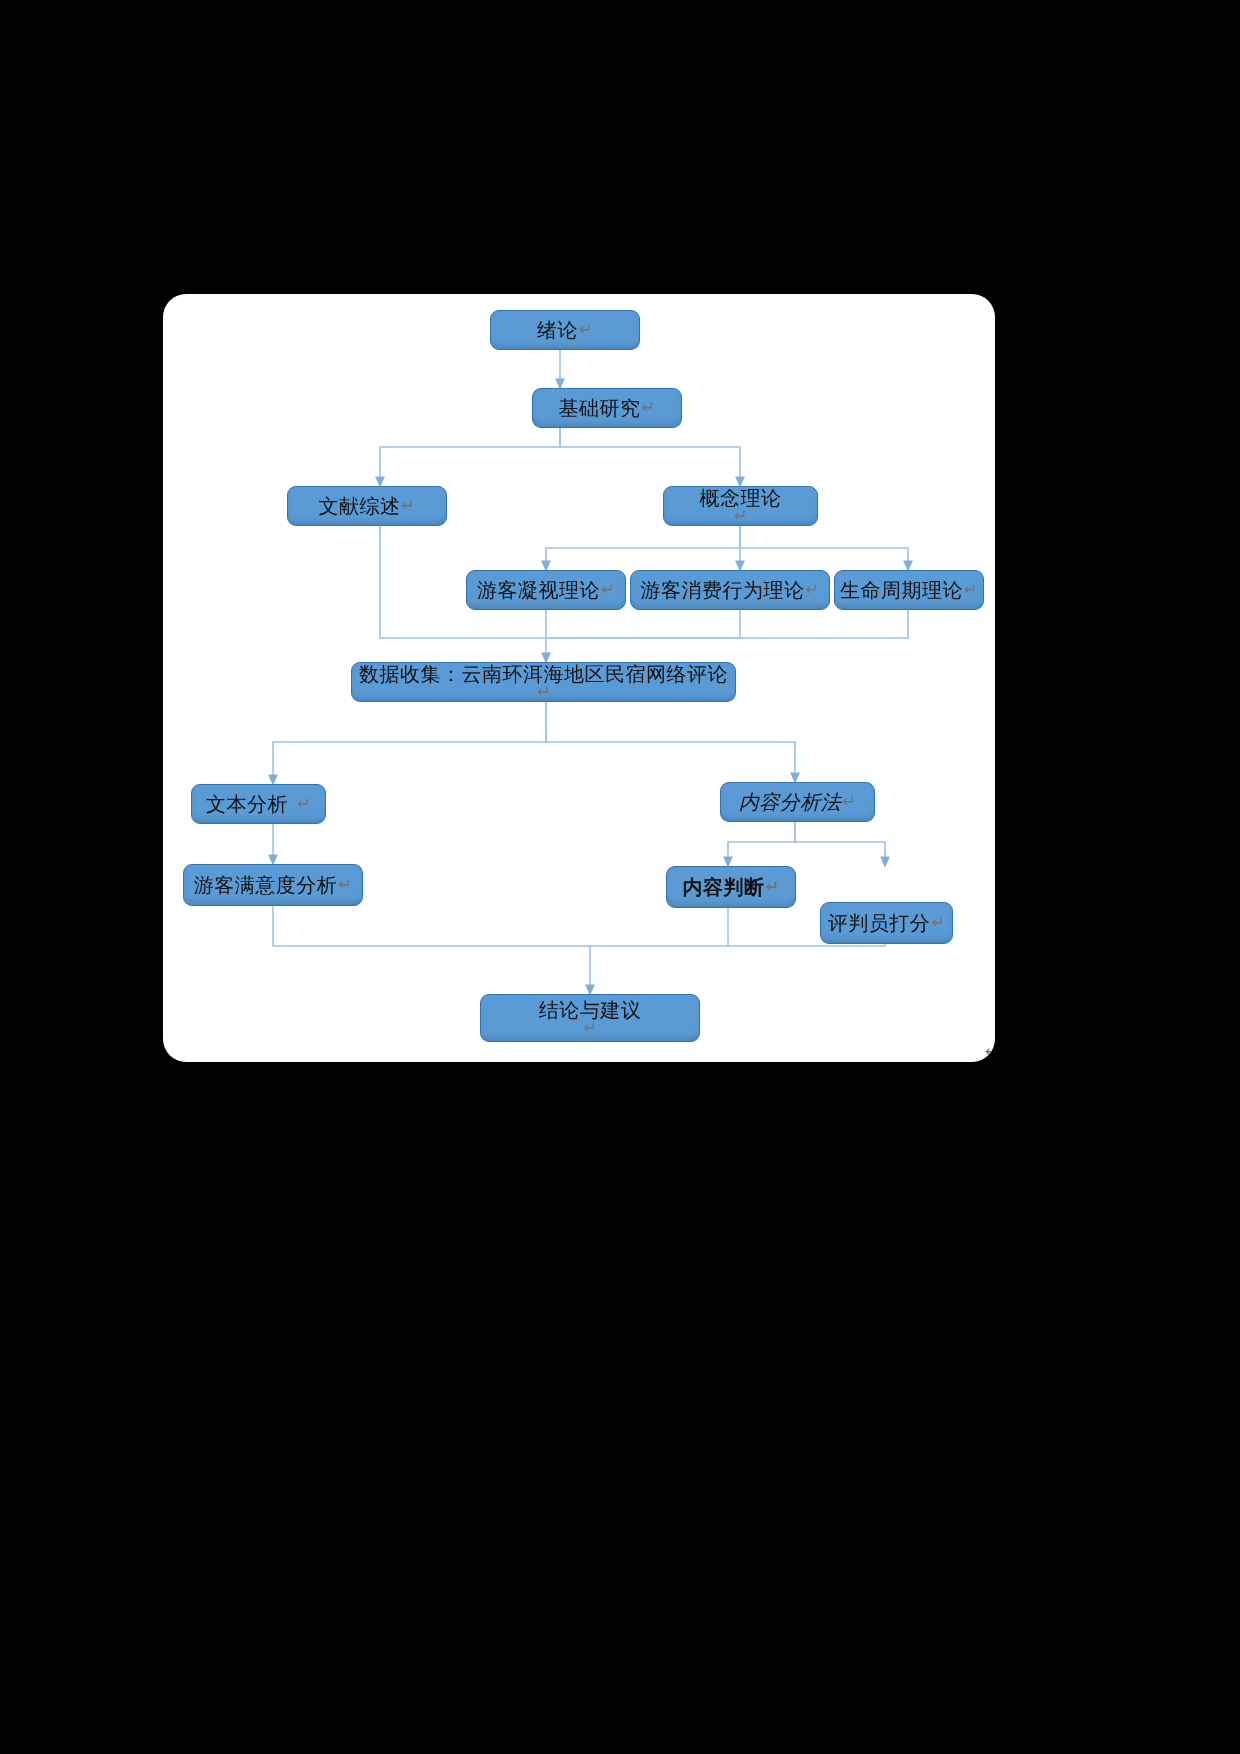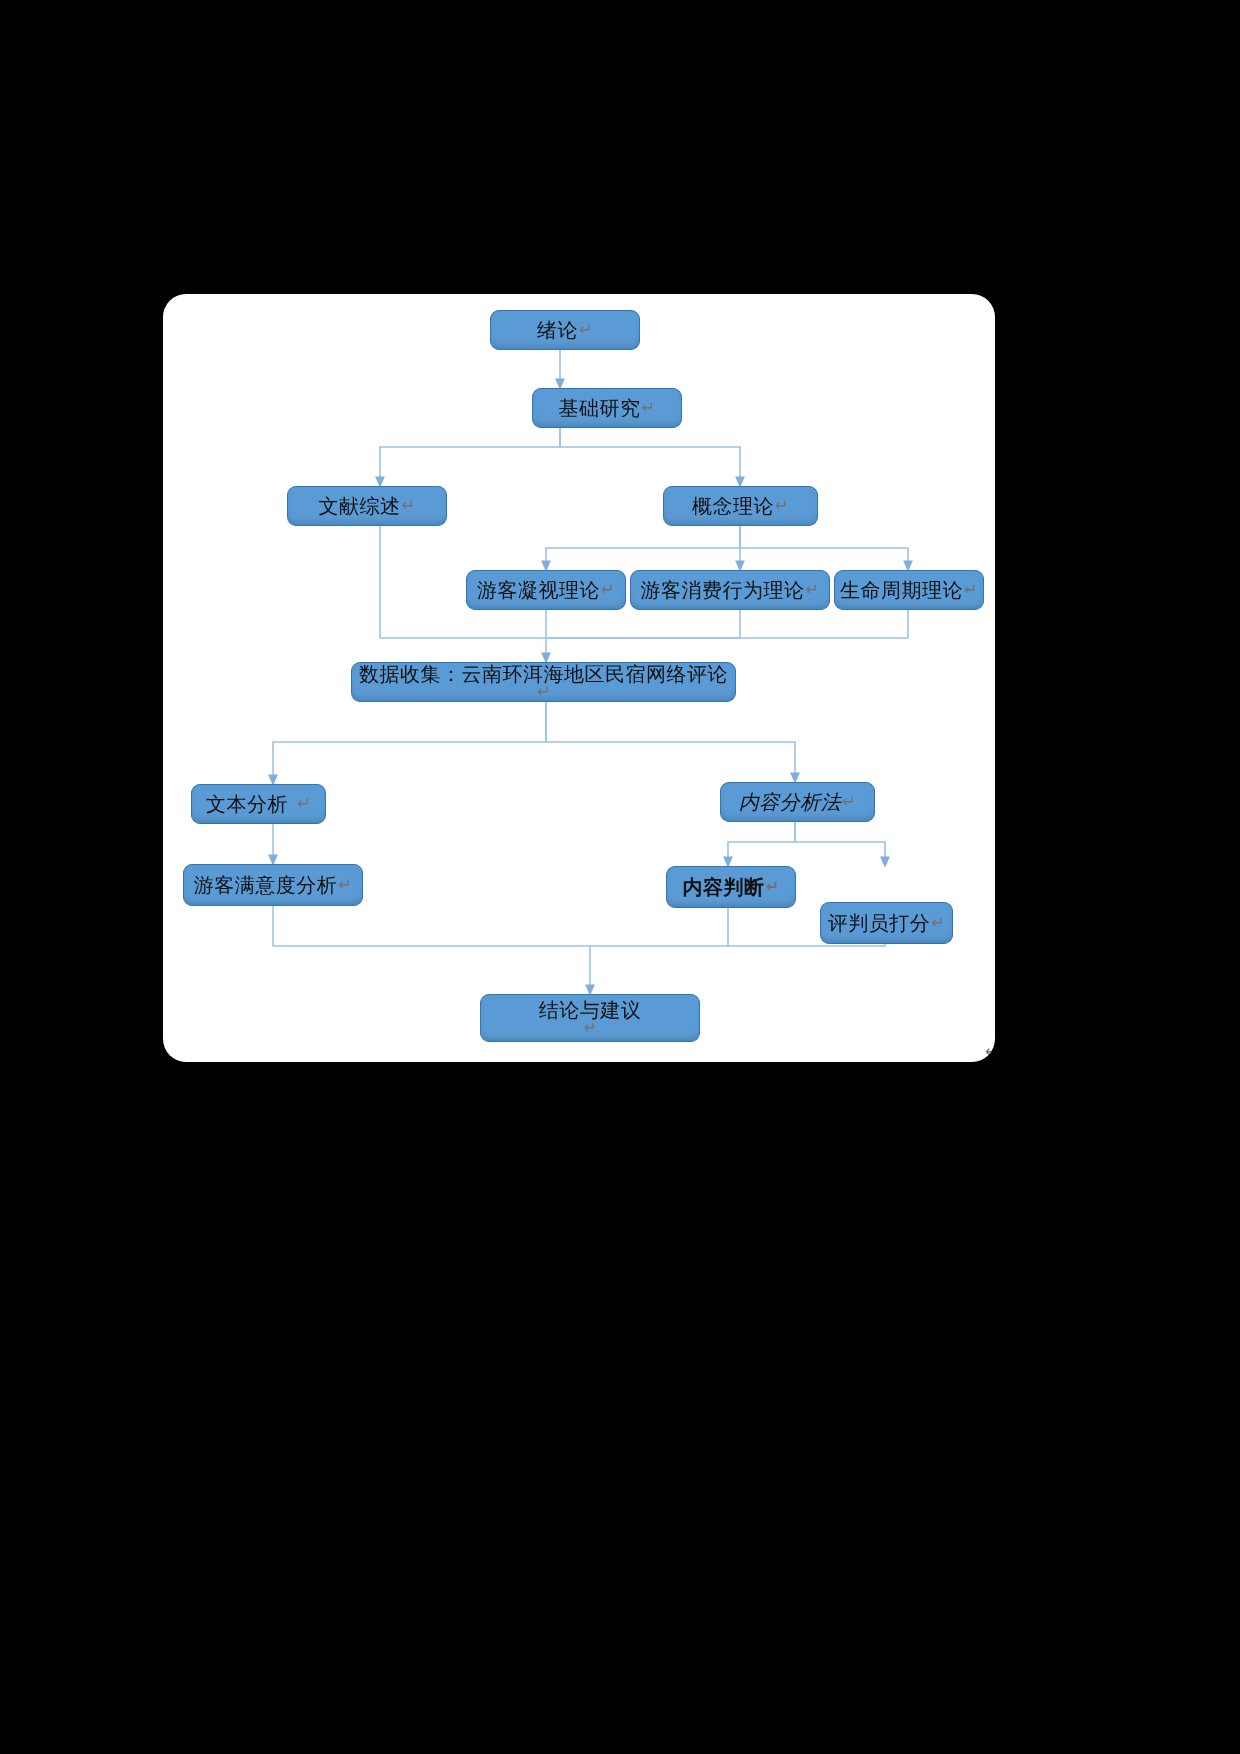--- a/index.html
+++ b/index.html
@@ -134,21 +134,21 @@
     <div class="node" style="left:327px; top:94px; width:150px; height:40px;margin-left:42px;">
       <span>基础研究</span>
         <span class="pilcrow">↵</span>
     </div>
 
     <div class="node" style="left:124px; top:192px; width:160px; height:40px;justify-content:center;">
       <span>文献综述</span>
         <span class="pilcrow">↵</span>
     </div>
 
-    <div class="node" style="left:500px; top:192px; width:155px; height:40px;">
+    <div class="node" style="left:500px; top:192px; width:155px; height:40px;flex-direction:column;">
       <span>概念理论</span>
         <span class="pilcrow">↵</span>
     </div>
 
     <div class="node" style="left:303px; top:276px; width:160px; height:40px;">
       <span>游客凝视理论</span>
         <span class="pilcrow">↵</span>
     </div>
 
     <div class="node" style="left:467px; top:276px; width:200px; height:40px;">

